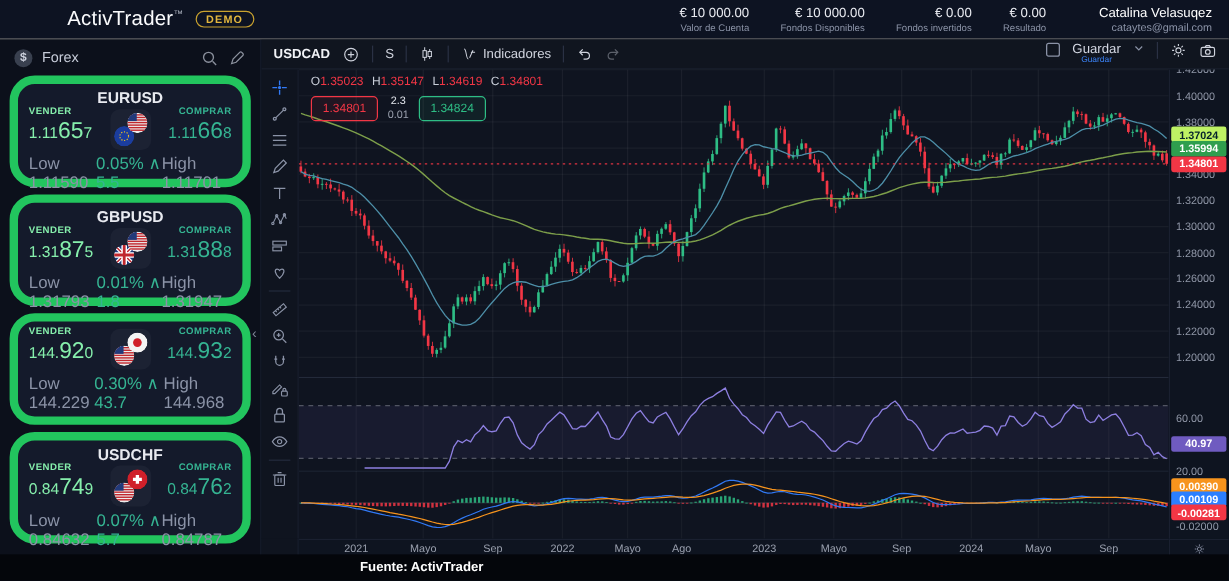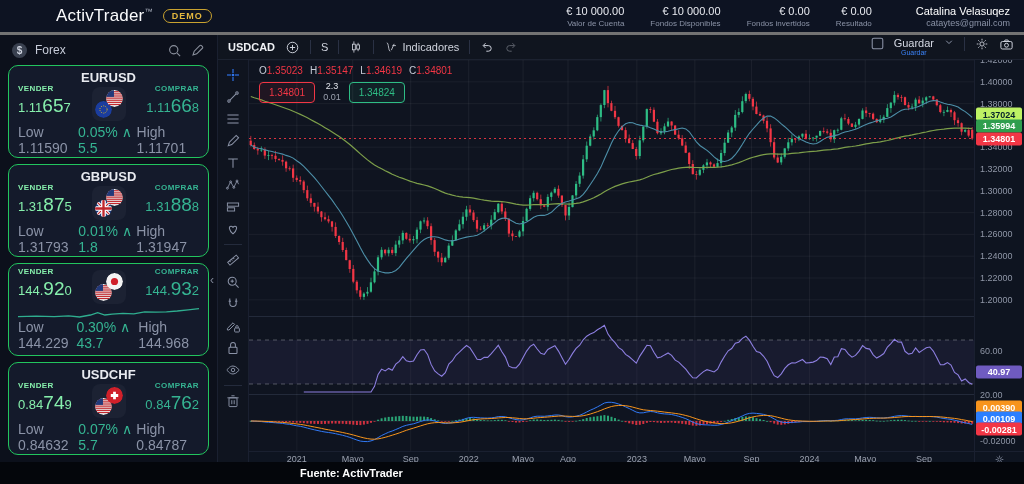--- a/index.html
+++ b/index.html
@@ -1,38 +1,38 @@
 <!DOCTYPE html>
 <html><head>
 <meta charset="utf-8">
 <style>
   html,body{margin:0;padding:0}
   body{width:1024px;height:484px;overflow:hidden;background:#0b0f1a;font-family:"Liberation Sans",sans-serif;color:#d5d9e4;position:relative}
   svg{display:block}
   
-  .topbar{height:32px;background:#0d1322;display:flex;align-items:center;border-bottom:3px solid #737373}
+  .topbar{height:32px;background:#0d1322;display:flex;align-items:center;border-bottom:1px solid #737373}
   .brand{margin-left:56px;font-size:17px;color:#fafbfd;letter-spacing:.2px}
   .brand sup{font-size:8px;color:#aab0bd}
   .demo{margin-left:10px;border:1px solid #c9a22f;color:#e3b73e;font-size:9px;font-weight:bold;padding:1px 8px;border-radius:9px;letter-spacing:1px}
   .topbar-right{margin-left:auto;display:flex;align-items:center;gap:26px;padding-right:14px}
   .stat{text-align:right}
   .stat-v{font-size:11px;color:#e8eaf0}
   .stat-l{font-size:8px;color:#8b93a7;margin-top:2px}
   .user{text-align:right;padding-left:18px}
   .user-name{font-size:11px;color:#fff}
   .user-email{font-size:9px;color:#8b93a7;margin-top:1px}
   
   .app{display:flex;height:452px}
   
   .sidebar{width:218px;background:#0c101b;display:flex;flex-direction:column;padding:0 8px 26px;box-sizing:border-box;border-right:1px solid #1a2030}
   .side-head{height:30px;display:flex;align-items:center;gap:8px;color:#c6cbd8;font-size:12px;padding:0 4px;flex:none}
   .dollar-ic{width:15px;height:15px;border-radius:50%;background:#39404f;color:#cdd2de;font-size:10px;display:flex;align-items:center;justify-content:center;font-weight:bold}
   .side-head .spacer{flex:1}
   .side-head .hic{opacity:.8}
-  .card{flex:1;background:#141a2b;border:1px solid #22c55e;border-radius:10px;margin-bottom:6px;padding:4px 9px 4px;display:flex;flex-direction:column;box-sizing:border-box;min-height:0}
+  .card{flex:1;background:#141a2b;border:7px solid #22c55e;border-radius:21px;margin-bottom:6px;padding:4px 9px 4px;display:flex;flex-direction:column;box-sizing:border-box;min-height:0}
   .card-title{text-align:center;font-size:13px;font-weight:bold;color:#e8eaf0}
   .quote-row{display:flex;align-items:flex-start;justify-content:space-between}
   .q{line-height:1}
   .q .lbl{font-size:8px;letter-spacing:.4px;font-weight:bold}
   .q.vender{color:#86efac}
   .q.comprar{color:#35b492;text-align:right}
   .q .price{font-size:13px;margin-top:3px}
   .q .price b{font-size:19px;font-weight:normal}
   .flagbox{width:34px;height:34px;border-radius:8px;background:#1c2233;position:relative;flex:none;margin-top:2px}
   .flag{position:absolute;width:17px;height:17px;border-radius:50%;overflow:hidden}

